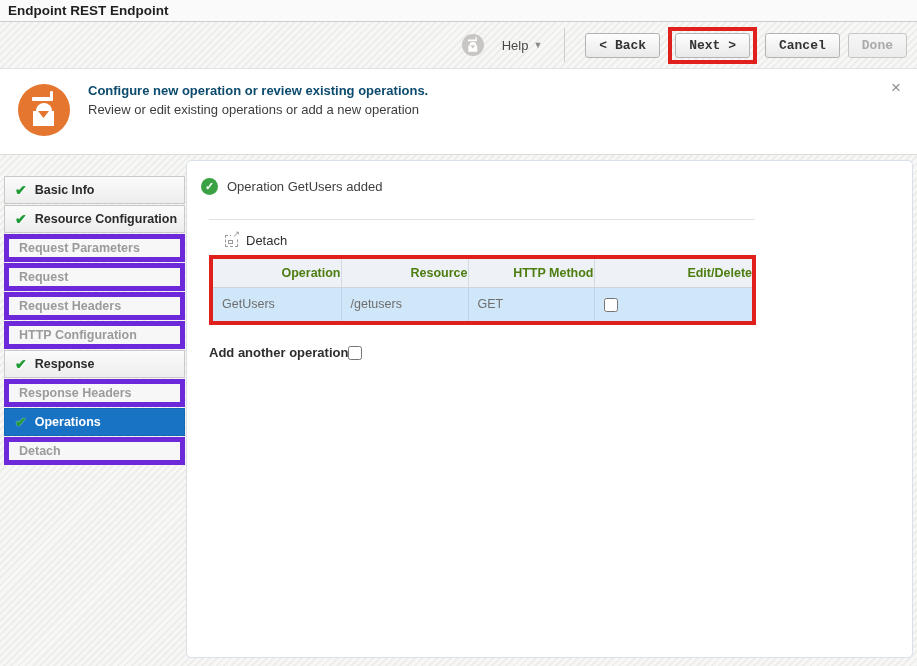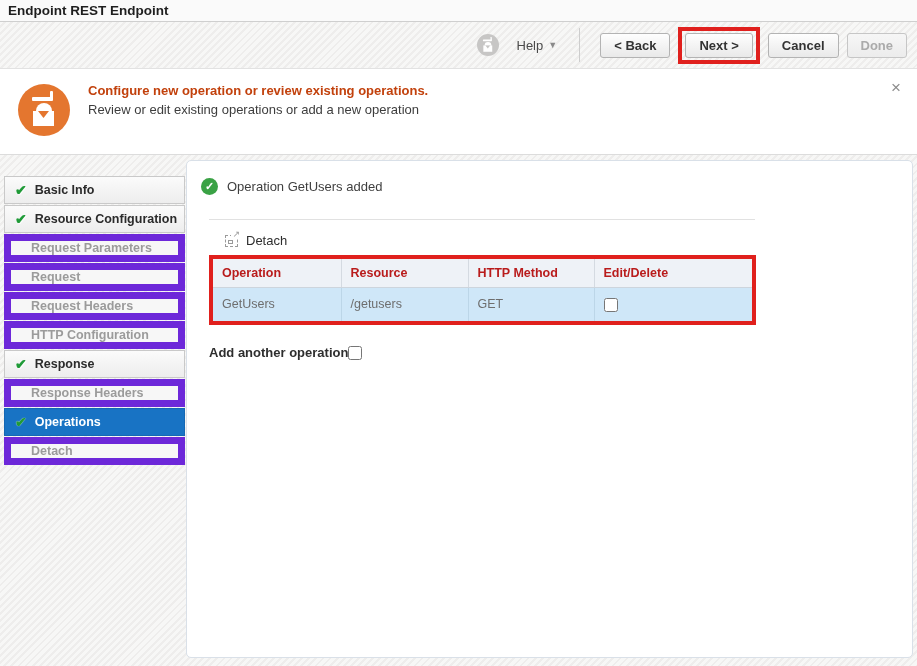--- a/index.html
+++ b/index.html
@@ -24,52 +24,52 @@
     position:absolute; top:23px; left:0; width:917px; height:44px;
     display:flex; align-items:center; justify-content:flex-end;
     padding-right:10px; gap:8px;
   }
   .badge-gray { width:22px; height:22px; flex:0 0 auto; }
   .help-wrap { display:flex; align-items:center; gap:5px; margin:0 14px 0 10px; cursor:pointer; }
   .help-txt { color:#4a4a4a; }
   .caret { font-size:9px; color:#8a8a8a; }
   .tb-divider { width:1px; height:34px; background:#cdcdcd; margin-right:12px; }
   .btn {
-    font-family:Liberation Sans, sans-serif; font-size:13px; font-weight:bold; color:#333;
+    font-family:Liberation Mono, monospace; font-size:13px; font-weight:bold; color:#333;
     background:linear-gradient(#fefefe,#e9e9e9);
     border:1px solid #b3b3b3; border-radius:3px;
     padding:4px 13px; height:25px; line-height:15px; cursor:pointer;
   }
   .btn.disabled { color:#aaaaaa; background:linear-gradient(#f6f6f6,#ececec); border-color:#c6c6c6; cursor:default; }
   .red-frame-btn { border:4px solid #e0201d; padding:2px 3px; display:inline-block; background:transparent; }
 
   
   .header-panel {
     position:absolute; top:68px; left:0; width:917px; height:87px;
     background:#ffffff; border-top:1px solid #e2e2e2; border-bottom:1px solid #dcdcdc;
   }
   .hp-icon { position:absolute; left:18px; top:15px; }
-  .hp-title { position:absolute; left:88px; top:14px; font-weight:bold; color:#c2410c; }
+  .hp-title { position:absolute; left:88px; top:14px; font-weight:bold; color:#0c4a6e; }
   .hp-sub { position:absolute; left:88px; top:33px; color:#3d3d3d; }
   .hp-close {
     position:absolute; right:12px; top:10px; width:18px; height:18px;
     color:#8d8d8d; font-size:17px; line-height:18px; text-align:center; cursor:pointer;
   }
 
   
   .sidebar { position:absolute; left:4px; top:176px; width:181px; }
   .side-item {
     height:28px; margin-bottom:1px; display:flex; align-items:center;
     padding-left:10px; gap:8px; font-weight:bold; font-size:12.5px;
     background:linear-gradient(#fbfbfb,#ededed); border:1px solid #c9c9c9;
     color:#2b2b2b; cursor:pointer;
   }
   .side-item.disabled {
-    background:#f7f7f7; border:7px solid #6d28d9; color:#9b9b9b; cursor:default;
-    padding-left:20px;
+    background:#f7f7f7; border:5px solid #6d28d9; color:#9b9b9b; cursor:default;
+    padding-left:10px;
   }
   .side-item.active {
     background:#1873c4; border:1px solid #1467b4; color:#ffffff;
   }
   .chk {
     color:#1f9a37; font-size:14px; line-height:14px; font-weight:bold;
     text-shadow:0 0 1px #ffffff, 1px 1px 0 rgba(255,255,255,.7);
   }
   .side-item.active .chk { text-shadow:0 0 1px #ffffff; }
 
@@ -88,21 +88,21 @@
 
   .detach-row { display:flex; align-items:center; gap:8px; margin:13px 0 0 38px; cursor:pointer; }
   .detach-icon { position:relative; width:13px; height:12px; border:1px dashed #9a9a9a; }
   .detach-icon .grid { position:absolute; left:2px; bottom:2px; width:5px; height:4px; border:1px solid #9a9a9a; }
   .detach-icon .arr { position:absolute; right:-4px; top:-7px; font-size:9px; color:#9a9a9a; background:#fff; padding:0 1px; }
   .detach-label { color:#2e2e2e; }
 
   .table-frame { margin:7px 0 0 22px; width:547px; border:4px solid #e0201d; background:#fff; }
   table.ops { border-collapse:collapse; width:100%; table-layout:fixed; font-size:12.5px; }
   table.ops th {
-    background:#eef2f7; font-weight:bold; color:#b91c1c; text-align:left;
+    background:#eef2f7; font-weight:bold; color:#4d7c0f; text-align:right;
     height:28px; padding:0 0 0 9px; border-right:1px solid #d4dae1; border-bottom:1px solid #cdd5dd;
   }
   table.ops th:last-child { border-right:none; }
   table.ops td {
     height:34px; padding:0 0 0 9px; color:#6e6e6e;
     border-right:1px solid #e3e3e3; border-bottom:1px solid #e6e6e6;
   }
   table.ops td:last-child { border-right:none; }
   table.ops tr.selected td { background:#cfe7f8; border-right-color:#bcd6e8; border-bottom-color:#cfe7f8; }
   table.ops tr:last-child td { border-bottom:none; }

